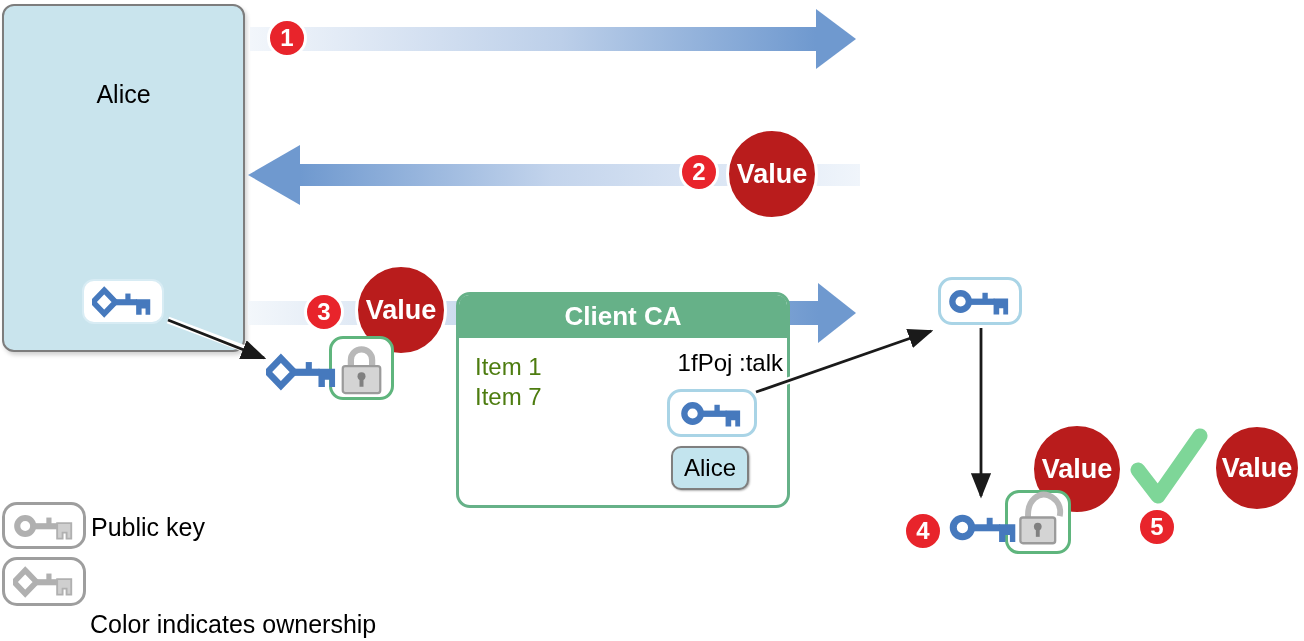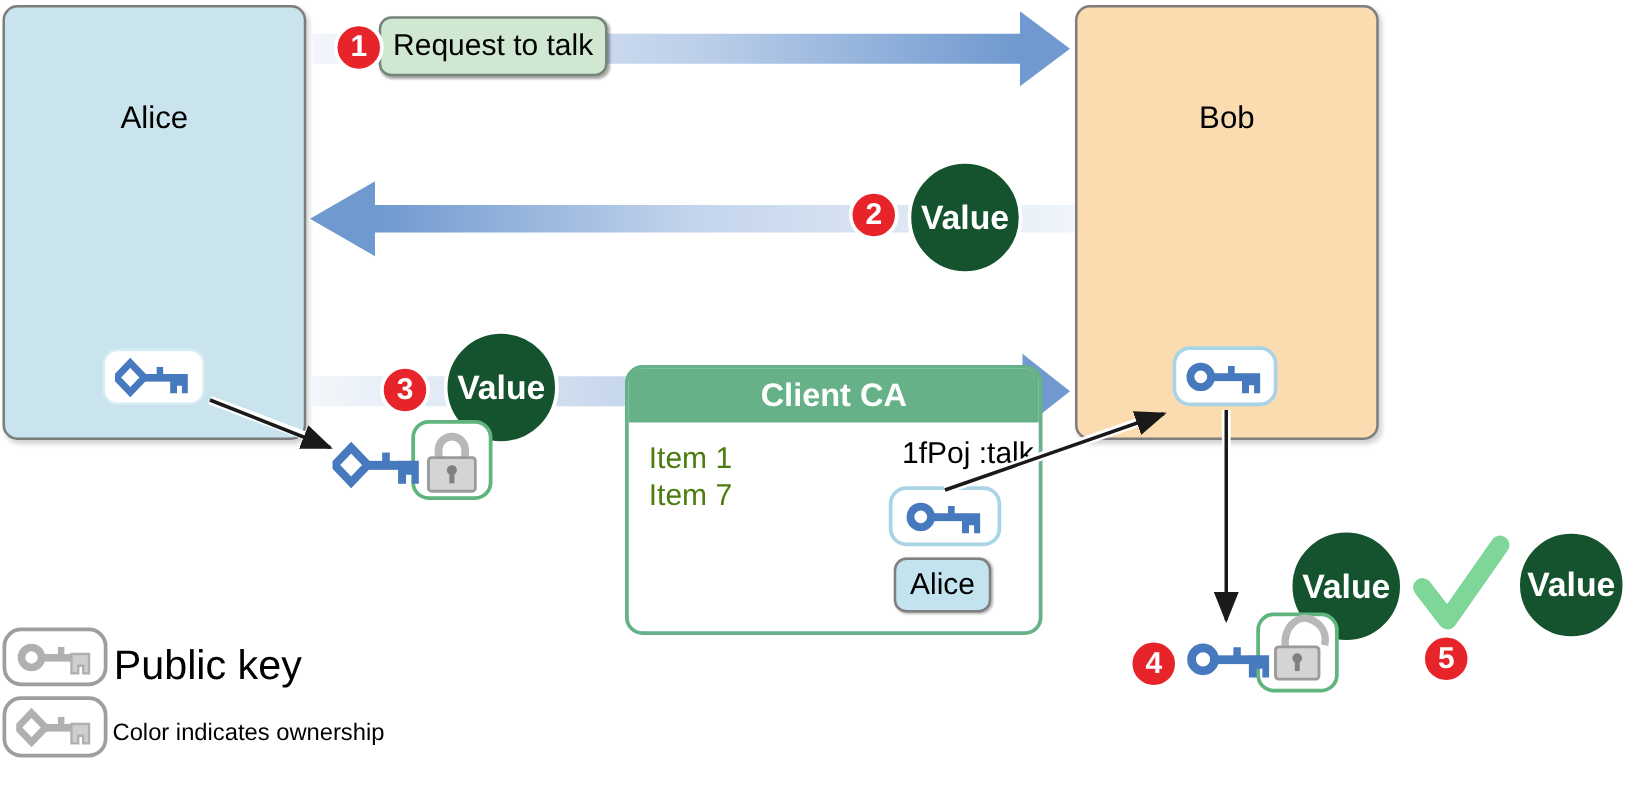--- a/index.html
+++ b/index.html
@@ -34,36 +34,36 @@
   .badge { position:absolute; width:40px; height:40px; border:3px solid #fff; border-radius:50%;
       background:#e8242b; color:#fff; font-weight:bold; font-size:24px;
       display:flex; align-items:center; justify-content:center; }
   #badge-1 { left:267px; top:18px;  }
   #badge-2 { left:679px; top:152px; }
   #badge-3 { left:304px; top:292px; }
   #badge-4 { left:903px; top:511px; }
   #badge-5 { left:1137px; top:507px; }
 
   
-  .value-circle { position:absolute; border:3px solid #fff; border-radius:50%; background:#14532d;
+  .value-circle { position:absolute; border:3px solid #fff; border-radius:50%; background:#b91c1c;
       color:#fff; font-weight:bold; font-size:27px; display:flex; align-items:center; justify-content:center; }
   #value-2 { left:726px;  top:128px; width:92px; height:92px; }
   #value-3 { left:355px;  top:264px; width:92px; height:92px; }
   #value-4 { left:1031px; top:423px; width:92px; height:92px; }
   #value-5 { left:1213px; top:424px; width:88px; height:88px; }
 
   
   #request-box { position:absolute; left:303px; top:13px; width:183px; height:48px;
       background:#d0e8d1; border:2px solid #75857a; border-radius:10px;
       box-shadow:1.5px 1.5px 2px rgba(0,0,0,.35);
       display:flex; align-items:center; justify-content:center; font-size:24px; color:#000; }
 
   
   #cert-box { position:absolute; left:456px; top:292px; width:334px; height:216px;
-      background:#fff; border:3px solid #66b188; border-radius:14px;margin-left:44px; }
+      background:#fff; border:3px solid #66b188; border-radius:14px; }
   #cert-header { position:absolute; left:0; right:0; top:0; height:43px; background:#66b188;
       border-radius:10px 10px 0 0; color:#fff; font-weight:bold; font-size:26px;
       display:flex; align-items:center; justify-content:center; }
   .cert-line { position:absolute; left:16px; font-size:24px; color:#4d7c0f; line-height:30px; }
   #cert-item-1 { top:57px; }  #cert-item-2 { top:87px; }
   #cert-cipher { position:absolute; right:4px; top:54px; font-size:24px; color:#000; }
   #cert-key-box { position:absolute; left:208px; top:94px; width:90px; height:48px; }
   #cert-subject { position:absolute; left:212px; top:151px; width:78px; height:44px;
       background:#c3e4ee; border:2px solid #7f7f7f; border-radius:10px;
       box-shadow:1px 1px 2px rgba(0,0,0,.3);
@@ -80,54 +80,50 @@
 
   .abs { position:absolute; }
   .key-blue { color:#4679bd; }
   .key-gray { color:#b0b0b0; }
 
   
   .legend-box { position:absolute; left:2px; width:84px; background:#fff; border:3px solid #9e9e9e;
       border-radius:15px; display:flex; align-items:center; justify-content:center; }
   #legend-public-box  { top:502px; height:47px; }
   #legend-private-box { top:557px; height:49px; }
-  .legend-label { position:absolute; left:91px; font-size:33px; color:#000; }
+  .legend-label { position:absolute; left:91px; font-size:25px; color:#000; }
   #legend-public-label  { top:513px; }
   #legend-private-label { top:569px; }
-  #legend-note { position:absolute; left:90px; top:576px; font-size:19px; color:#000;text-align:right; }
+  #legend-note { position:absolute; left:90px; top:610px; font-size:25px; color:#000;text-align:right; }
 
   #line-overlay { position:absolute; left:0; top:0; width:1304px; height:641px; pointer-events:none; }
 </style>
 </head>
 <body>
 
 <div id="canvas">
 
   <div id="alice-box" class="actor">
     <div class="actor-label">Alice</div>
   </div>
-  <div id="bob-box" class="actor">
-    <div class="actor-label">Bob</div>
-  </div>
 
   <div id="a1-shaft" class="shaft"></div>
   <div id="a1-head"></div>
 
   <div id="a2-shaft" class="shaft"></div>
   <div id="a2-head"></div>
 
   <div id="a3-shaft" class="shaft"></div>
   <div id="a3-head"></div>
 
   <div id="value-2" class="value-circle">Value</div>
   <div id="value-3" class="value-circle">Value</div>
   <div id="value-4" class="value-circle">Value</div>
   <div id="value-5" class="value-circle">Value</div>
 
-  <div id="request-box">Request to talk</div>
 
   <div id="badge-1" class="badge">1</div>
   <div id="badge-2" class="badge">2</div>
   <div id="badge-3" class="badge">3</div>
   <div id="badge-4" class="badge">4</div>
   <div id="badge-5" class="badge">5</div>
 
   <div id="cert-box">
     <div id="cert-header">Client CA</div>
     <div id="cert-item-1" class="cert-line">Item 1</div>

